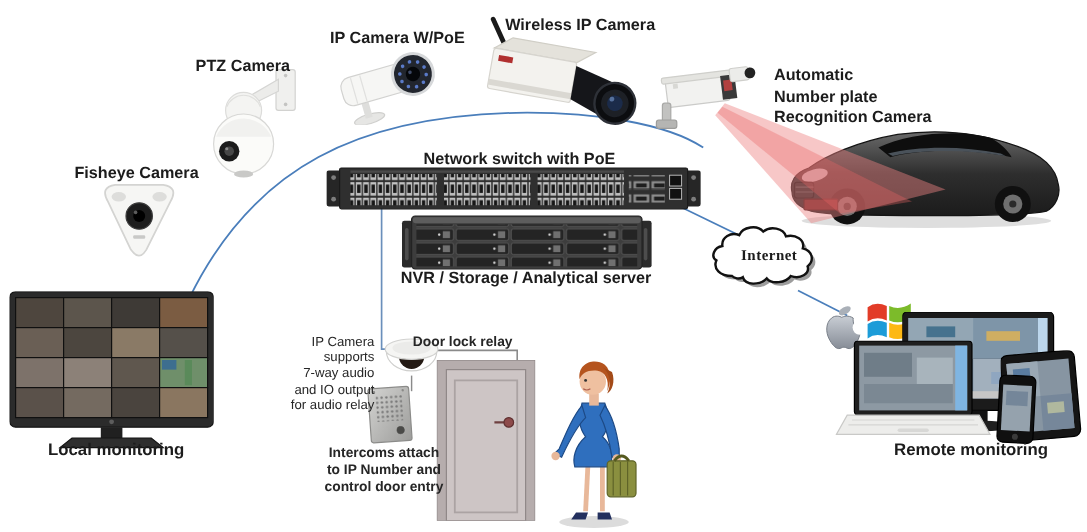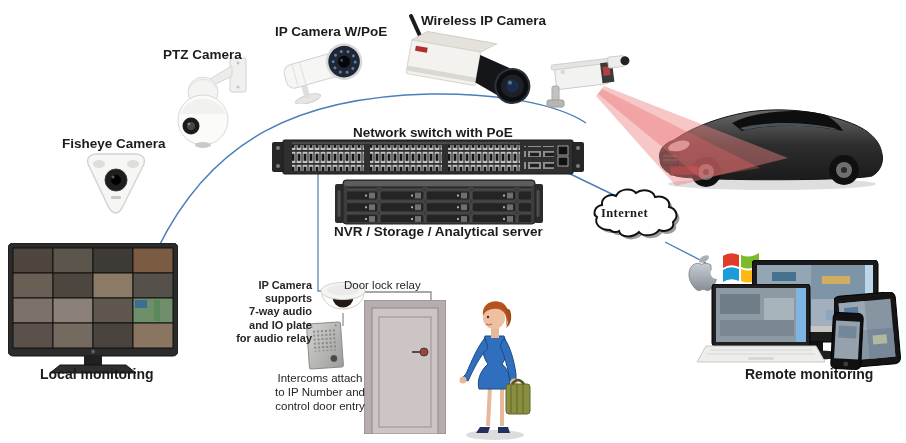--- a/index.html
+++ b/index.html
@@ -4,22 +4,22 @@
 <style>
   html,body{margin:0;padding:0;background:#fff;}
   #canvas{position:relative;width:906px;height:443px;background:#ffffff;overflow:hidden;
           font-family:"Liberation Sans",sans-serif;}
   .layer{position:absolute;left:0;top:0;}
   .dev{position:absolute;z-index:2;}
   .label{position:absolute;z-index:4;color:#1c1c1c;white-space:nowrap;
          font-family:"Liberation Sans",sans-serif;}
   .lbl-lg{font-size:13.5px;font-weight:600;}
   .lbl-md{font-size:14px;font-weight:600;}
-  .lbl-sm{font-size:11.5px;font-weight:400;color:#262626;}
-  .lbl-xs{font-size:11px;font-weight:700;color:#262626;}
+  .lbl-sm{font-size:11.5px;font-weight:700;color:#262626;}
+  .lbl-xs{font-size:11px;font-weight:400;color:#262626;}
   .rightalign{text-align:right;}
   .center{text-align:center;}
   .serif{font-family:"Liberation Serif",serif;font-weight:600;letter-spacing:.4px;}
 </style>
 </head>
 <body>
 
 <div id="canvas">
 
   <svg class="layer" width="906" height="443" style="z-index:1">
@@ -280,21 +280,21 @@
       <path d="M64,98 q6,-8 12,0" fill="none" stroke="#55591f" stroke-width="2.5"></path>
     </g>
   </svg>
 
   <svg class="dev" style="left:588px;top:186px" width="106" height="66">
     <g transform="translate(3,3)">
       <path d="M22,44 C12,44 6,38 9,31 C4,28 7,20 14,19 C13,12 21,7 28,10 C31,3 43,1 48,7 C54,2 65,4 67,11 C75,9 83,14 81,21 C89,23 91,31 85,36 C87,42 79,47 71,44 C67,50 55,51 51,46 C45,52 33,52 31,45 C28,47 24,46 22,44 Z" fill="#4d4d4d" opacity="0.55"></path>
     </g>
     <path d="M22,44 C12,44 6,38 9,31 C4,28 7,20 14,19 C13,12 21,7 28,10 C31,3 43,1 48,7 C54,2 65,4 67,11 C75,9 83,14 81,21 C89,23 91,31 85,36 C87,42 79,47 71,44 C67,50 55,51 51,46 C45,52 33,52 31,45 C28,47 24,46 22,44 Z" fill="#ffffff" stroke="#111111" stroke-width="2"></path>
   </svg>
-  <div class="label serif" style="left:601px;top:206px;width:80px;text-align:left;font-size:12.5px">Internet</div>
+  <div class="label serif" style="left:601px;top:206px;width:80px;text-align:center;font-size:12.5px">Internet</div>
 
   <svg class="dev" style="left:683px;top:250px" width="38" height="44">
     <defs>
       <linearGradient id="appleG" x1="0" y1="0" x2="0" y2="1">
         <stop offset="0" stop-color="#c8cdd4"></stop>
           <stop offset="1" stop-color="#878d97"></stop>
       </linearGradient>
     </defs>
     <ellipse cx="21" cy="9" rx="5.5" ry="3" fill="#aab0b8" transform="rotate(-32 21 9)"></ellipse>
     <path d="M28,15 C24,12.5 20,13.5 18.5,14.5 C17,13.5 13,12.5 10,15 C5,19 5,27 8,32.5 C10,36.5 13,40.5 16,40.5 C18,40.5 18.5,39.3 20.3,39.3 C22,39.3 22.6,40.5 24.6,40.5 C27.6,40.5 30.6,36.5 32.3,32.5 C33.2,30.5 33.6,28.7 33.7,27.5 C29.6,26.3 27.5,18.5 28,15 Z" fill="url(#appleG)" stroke="#767c86" stroke-width="0.8"></path>
@@ -351,32 +351,37 @@
       <rect x="8" y="14" width="18" height="12" fill="#748699"></rect>
       <circle cx="17" cy="52" r="2.5" fill="#3a3a3a"></circle>
     </g>
   </svg>
 
   <div class="label lbl-lg" style="left:163px;top:47px">PTZ Camera</div>
   <div class="label lbl-lg" style="left:62px;top:136px">Fisheye Camera</div>
   <div class="label lbl-lg" style="left:275px;top:24px">IP Camera W/PoE</div>
   <div class="label lbl-lg" style="left:421px;top:13px">Wireless IP Camera</div>
 
+  <div class="label lbl-lg" style="left:645px;top:54px;line-height:17.5px">
+    <div>Automatic</div>
+    <div>Number  plate</div>
+    <div>Recognition Camera</div>
+  </div>
 
   <div class="label lbl-lg center" style="left:353px;top:125px;width:136px">Network  switch with PoE</div>
   <div class="label lbl-md" style="left:40px;top:366px">Local monitoring</div>
 
   <div class="label lbl-lg center" style="left:334px;top:224px;width:200px">NVR / Storage / Analytical server</div>
   <div class="label lbl-md" style="left:745px;top:366px">Remote  monitoring</div>
 
   <div class="label lbl-xs rightalign" style="left:228px;top:279px;width:84px;line-height:13.2px">
     <div>IP Camera</div>
     <div>supports</div>
     <div>7-way audio</div>
-    <div>and IO plate</div>
+    <div>and IO output</div>
     <div>for audio relay</div>
   </div>
 
   <div class="label lbl-sm" style="left:344px;top:279px">Door lock relay</div>
 
   <div class="label lbl-sm center" style="left:264px;top:371px;width:112px;line-height:14px">
     <div>Intercoms attach</div>
     <div>to IP Number and</div>
     <div>control door entry</div>
   </div>

